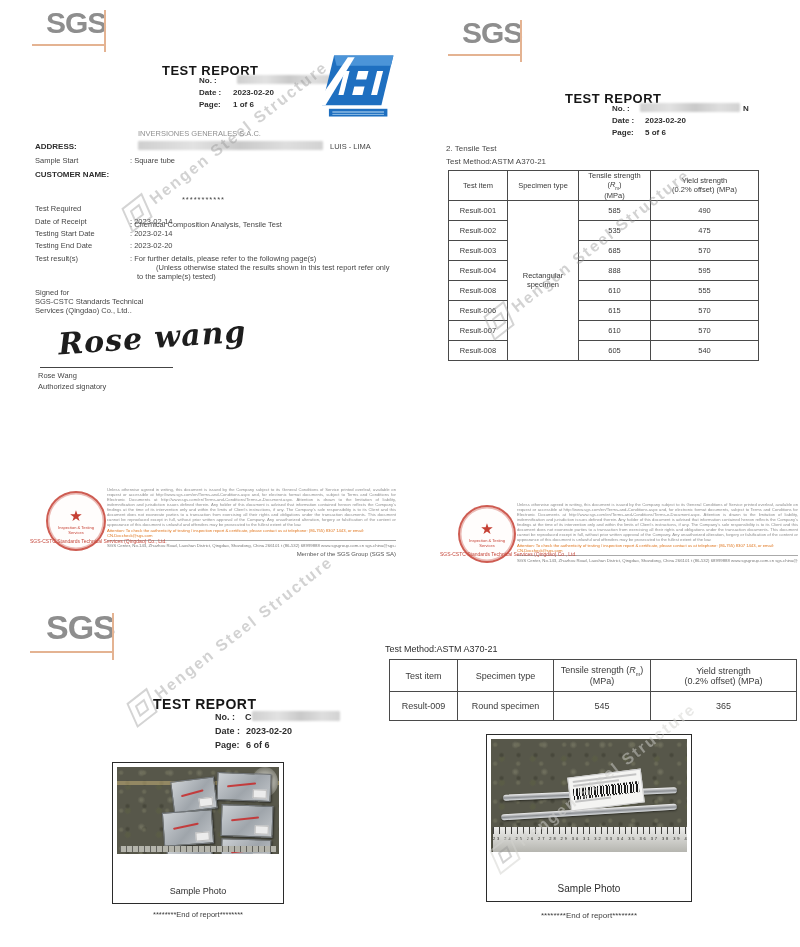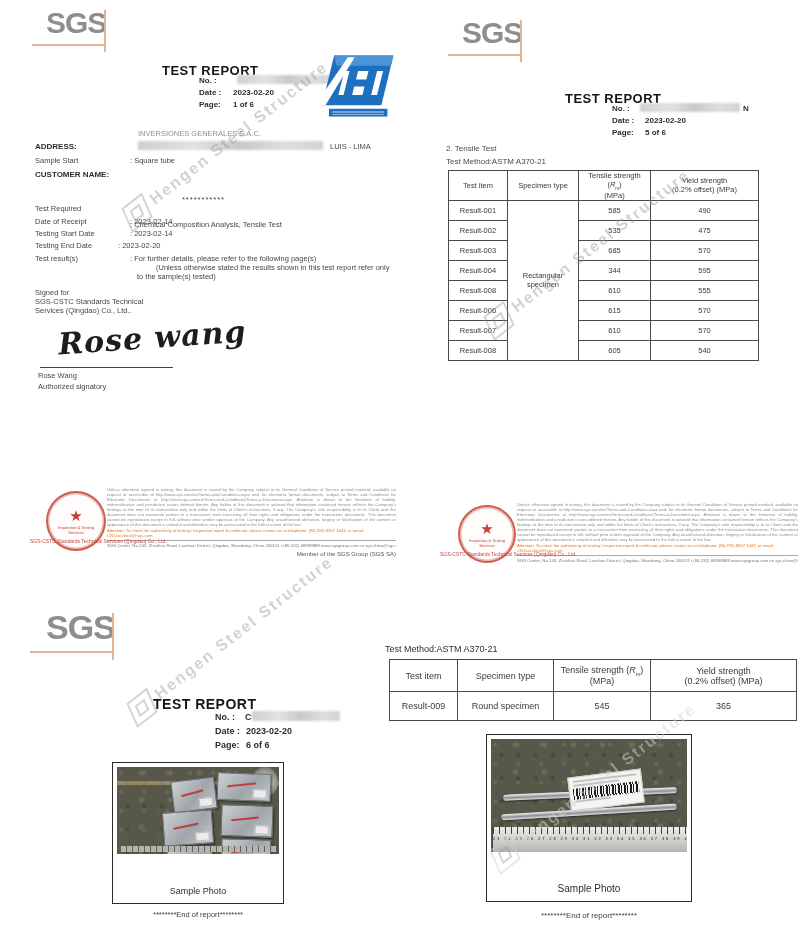--- a/index.html
+++ b/index.html
@@ -149,21 +149,21 @@
 
   <div class="lbl abs" style="left:35px;top:195px;width:337px;text-align:center;letter-spacing:1px;">***********</div>
 
   <div class="lbl abs" style="left:35px;top:204px;">Test Required</div>
   <div class="lbl abs" style="left:130px;top:220px;">:   Chemical Composition Analysis, Tensile Test</div>
   <div class="lbl abs" style="left:35px;top:217px;">Date of Receipt</div>
   <div class="lbl abs" style="left:130px;top:217px;">:   2023-02-14</div>
   <div class="lbl abs" style="left:35px;top:229px;">Testing Start Date</div>
   <div class="lbl abs" style="left:130px;top:229px;">:   2023-02-14</div>
   <div class="lbl abs" style="left:35px;top:241px;">Testing End Date</div>
-  <div class="lbl abs" style="left:118px;top:241px;">:   2023-02-20</div>
+  <div class="lbl abs" style="left:130px;top:241px;">:   2023-02-20</div>
   <div class="lbl abs" style="left:35px;top:254px;">Test result(s)</div>
   <div class="lbl abs" style="left:130px;top:254px;">:   For further details, please refer to the following page(s)</div>
   <div class="lbl abs" style="left:137px;top:263px;padding-left:19px;">(Unless otherwise stated the results shown in this test report refer only</div>
   <div class="lbl abs" style="left:137px;top:272px;">to the sample(s) tested)</div>
 
   <div class="lbl abs" style="left:35px;top:288px;">Signed for</div>
   <div class="lbl abs" style="left:35px;top:297px;">SGS-CSTC Standards Technical</div>
   <div class="lbl abs" style="left:35px;top:306px;">Services (Qingdao) Co., Ltd..</div>
 
   <div class="script abs" style="left:58px;top:320px;">Rose wang</div>
@@ -232,21 +232,21 @@
           <td>535</td>
           <td>475</td>
         </tr>
       <tr>
           <td>Result-003</td>
           <td>685</td>
           <td>570</td>
         </tr>
       <tr>
           <td>Result-004</td>
-          <td>344</td>
+          <td>888</td>
           <td>595</td>
         </tr>
       <tr>
           <td>Result-008</td>
           <td>610</td>
           <td>555</td>
         </tr>
       <tr>
           <td>Result-006</td>
           <td>615</td>

